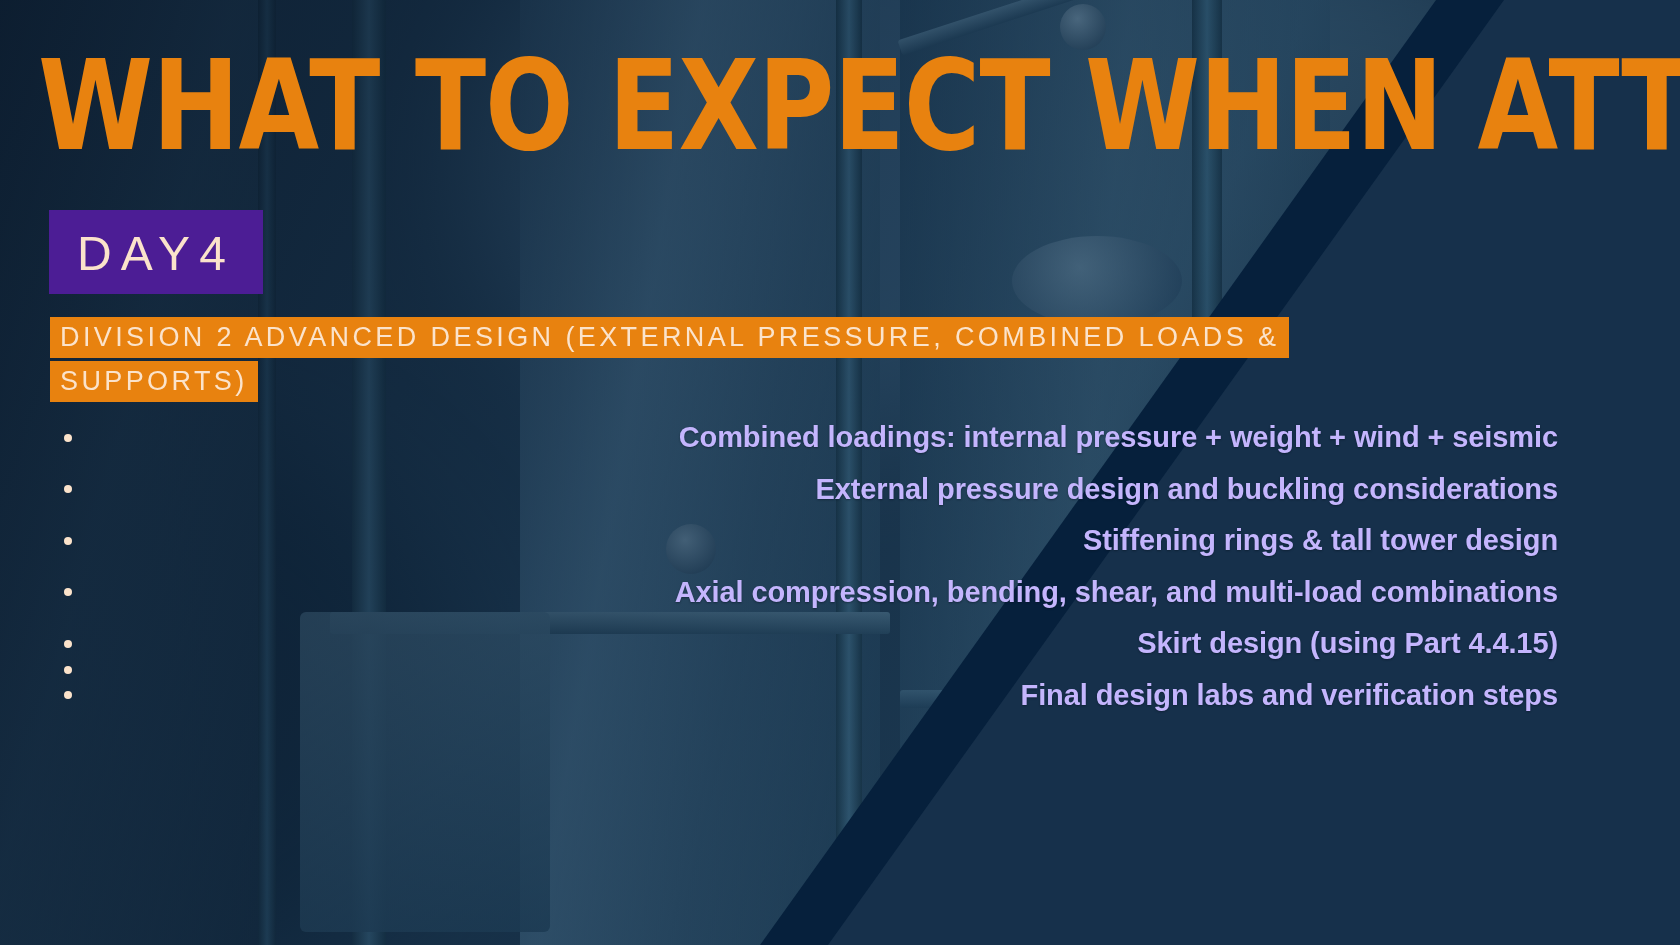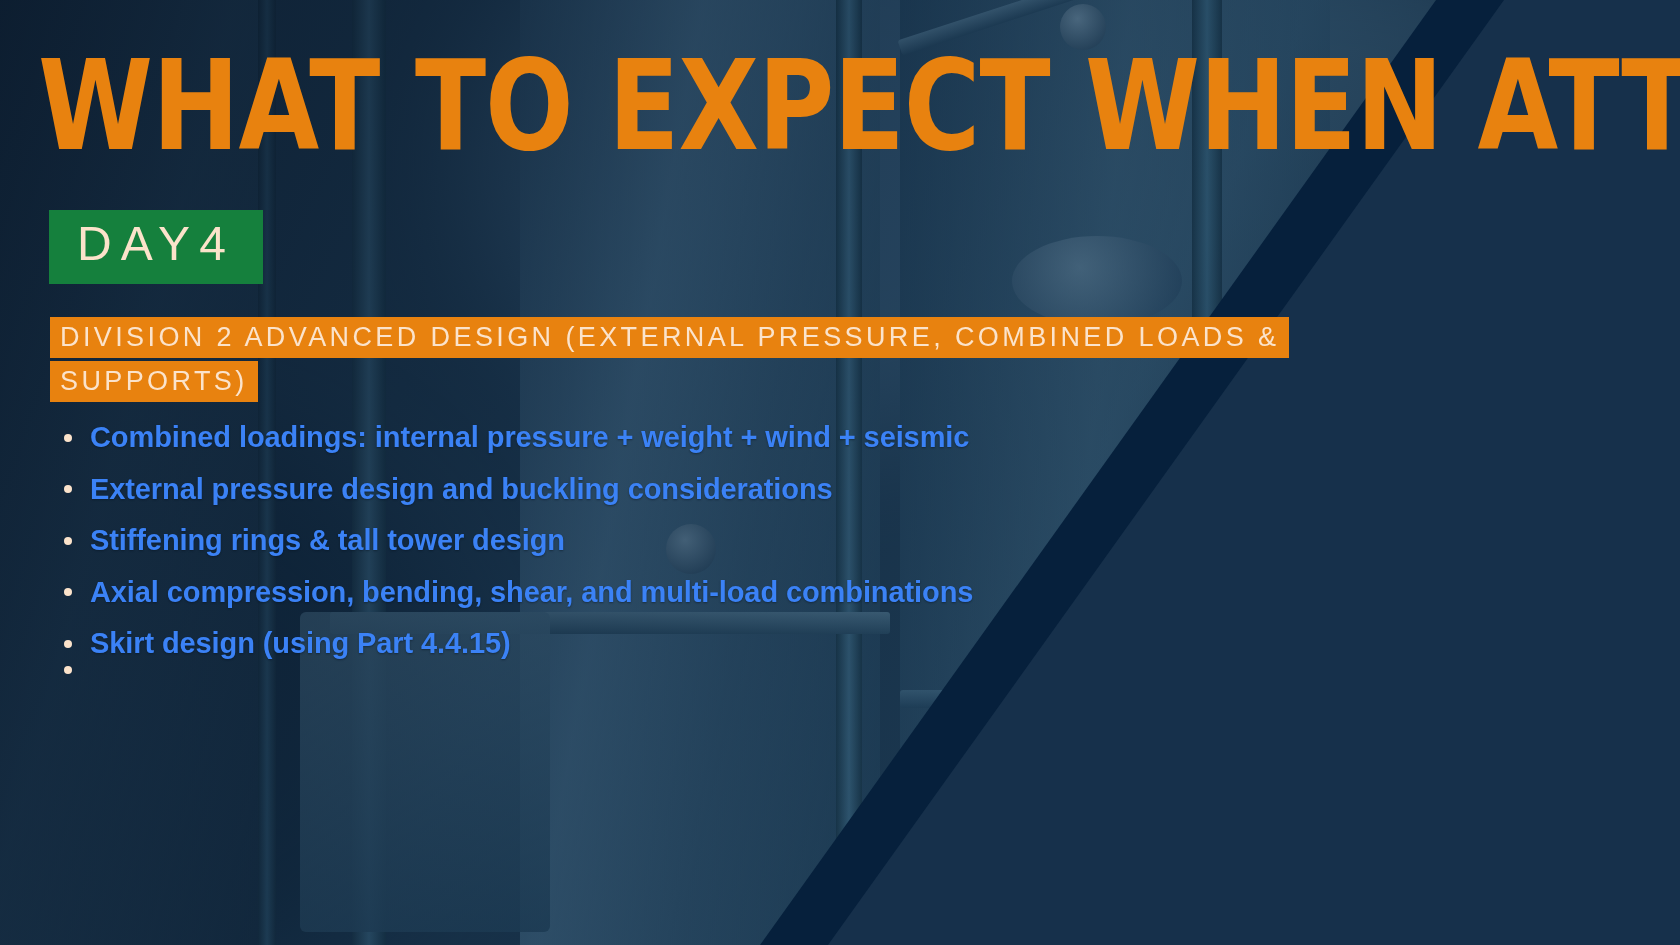--- a/index.html
+++ b/index.html
@@ -84,26 +84,26 @@
     letter-spacing: -1px;
     white-space: nowrap;
     transform: scaleX(0.935);
     transform-origin: left top;
   }
 
   .day-badge {
     position: absolute;
     left: 49px;
     top: 210px;
-    background: #15803d;
+    background: #4c1d95;
     color: #fbe3cb;
     font-size: 48px;
     font-weight: 400;
     letter-spacing: 9px;
-    padding: 10px 28px 16px 28px;
+    padding: 20px 28px 16px 28px;
     line-height: 1;
   }
 
   .subtitle-wrap {
     position: absolute;
     left: 50px;
     top: 316px;
     width: 1400px;
   }
   .subtitle {
@@ -124,28 +124,29 @@
     position: absolute;
     left: 58px;
     top: 412px;
     width: 1500px;
     margin: 0;
     padding: 0;
     list-style: none;
   }
   .bullets li {
     position: relative;
-    color: #3b82f6;
+    color: #c4b5fd;
     font-size: 29px;
     font-weight: 700;
     line-height: 51.5px;
     padding-left: 32px;
     letter-spacing: -0.1px;
     white-space: nowrap;
     text-shadow: 0 1px 2px rgba(6,18,32,0.45);
+    text-align: right;
   }
   .bullets li .dot {
     position: absolute;
     left: 6px;
     top: 50%;
     width: 8px;
     height: 8px;
     margin-top: -4px;
     border-radius: 50%;
     background: #fbe3cb;
@@ -209,16 +210,20 @@
         <span class="dot"></span>
         <span>Axial compression, bending, shear, and multi-load combinations</span>
       </li>
       <li>
         <span class="dot"></span>
         <span>Skirt design (using Part 4.4.15)</span>
       </li>
       <li>
         <span class="dot"></span>
       </li>
+      <li>
+        <span class="dot"></span>
+        <span>Final design labs and verification steps</span>
+      </li>
     </ul>
 
   </div>
 </div>
 
 </body></html>

